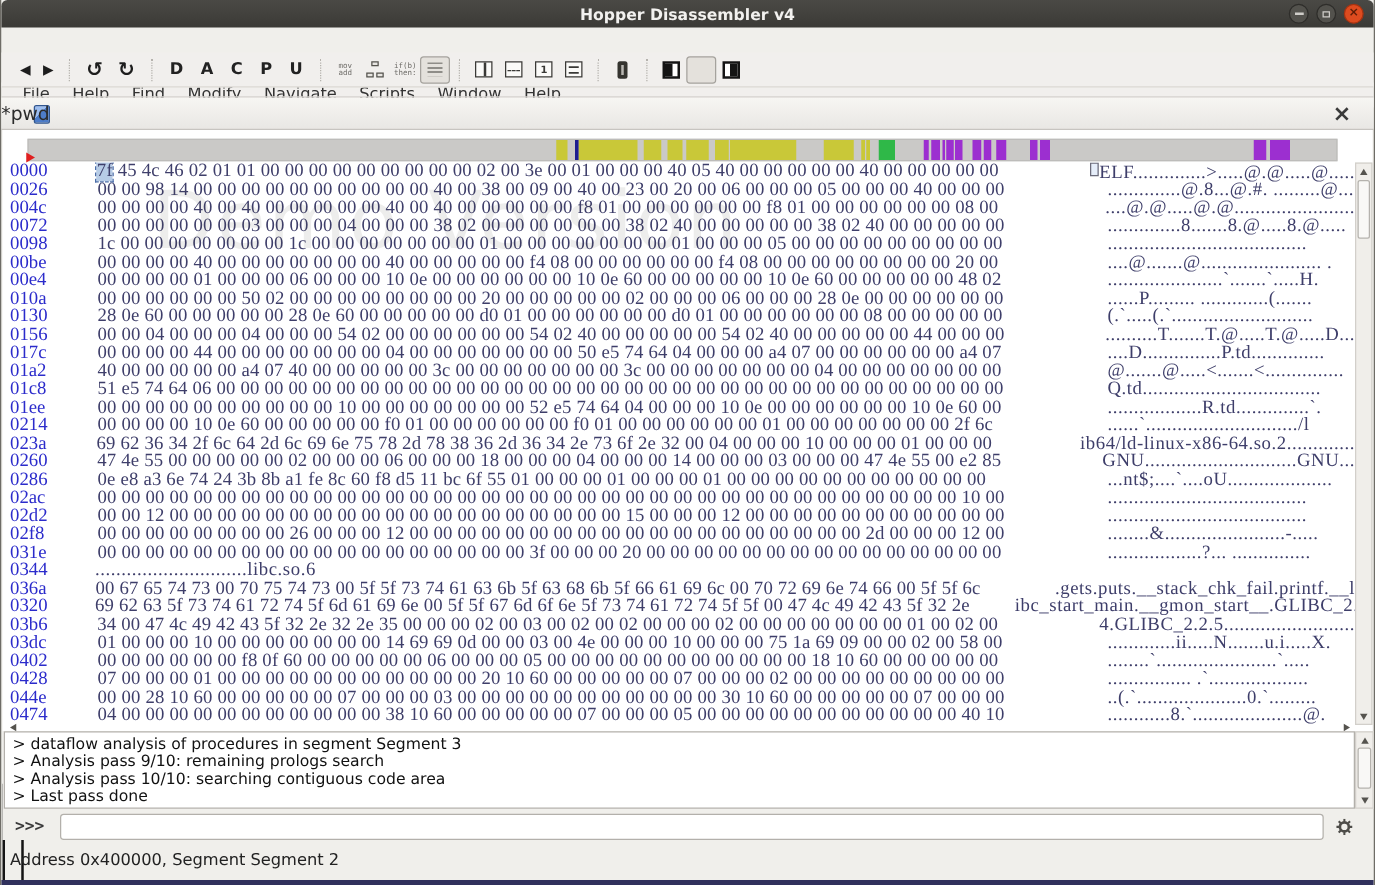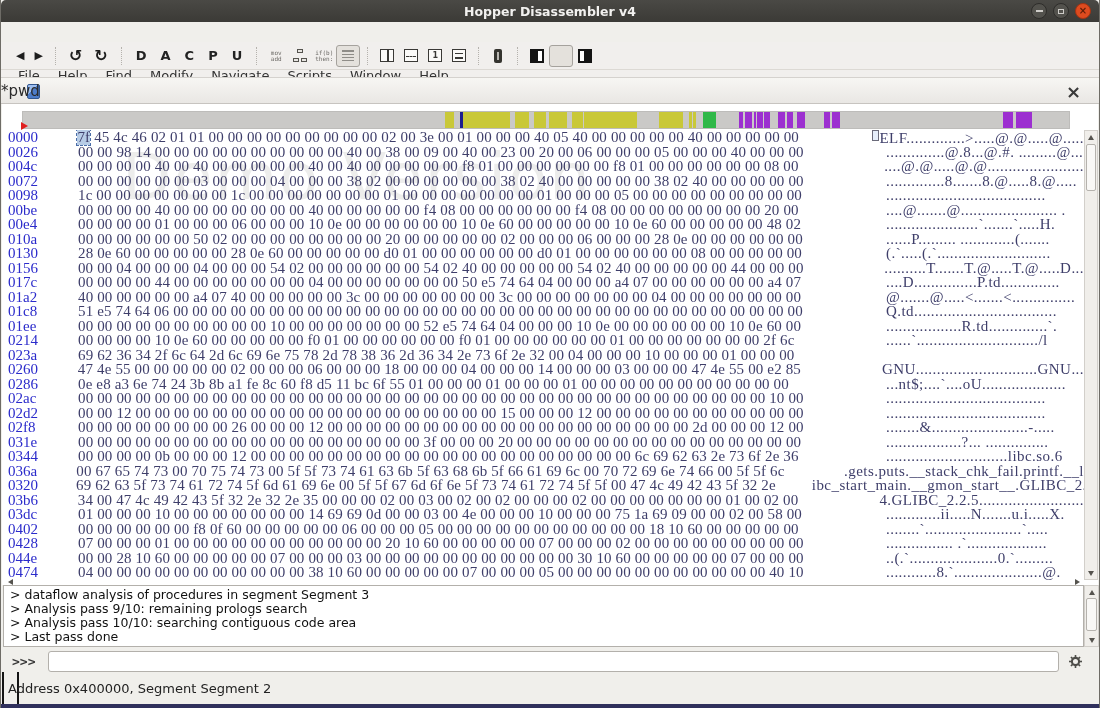--- a/index.html
+++ b/index.html
@@ -250,28 +250,28 @@
           <div class="hexrow"><span class="addr">00be</span><span class="bytes">00 00 00 00 40 00 00 00 00 00 00 00 40 00 00 00 00 00 f4 08 00 00 00 00 00 00 f4 08 00 00 00 00 00 00 00 00 20 00</span><span class="asciicol">....@.......@....................... .</span></div>
           <div class="hexrow"><span class="addr">00e4</span><span class="bytes">00 00 00 00 01 00 00 00 06 00 00 00 10 0e 00 00 00 00 00 00 10 0e 60 00 00 00 00 00 10 0e 60 00 00 00 00 00 48 02</span><span class="asciicol">......................`.......`.....H.</span></div>
           <div class="hexrow"><span class="addr">010a</span><span class="bytes">00 00 00 00 00 00 50 02 00 00 00 00 00 00 00 00 20 00 00 00 00 00 02 00 00 00 06 00 00 00 28 0e 00 00 00 00 00 00</span><span class="asciicol">......P......... .............(.......</span></div>
           <div class="hexrow"><span class="addr">0130</span><span class="bytes">28 0e 60 00 00 00 00 00 28 0e 60 00 00 00 00 00 d0 01 00 00 00 00 00 00 d0 01 00 00 00 00 00 00 08 00 00 00 00 00</span><span class="asciicol">(.`.....(.`...........................</span></div>
           <div class="hexrow"><span class="addr">0156</span><span class="bytes">00 00 04 00 00 00 04 00 00 00 54 02 00 00 00 00 00 00 54 02 40 00 00 00 00 00 54 02 40 00 00 00 00 00 44 00 00 00</span><span class="asciicol">..........T.......T.@.....T.@.....D...</span></div>
           <div class="hexrow"><span class="addr">017c</span><span class="bytes">00 00 00 00 44 00 00 00 00 00 00 00 04 00 00 00 00 00 00 00 50 e5 74 64 04 00 00 00 a4 07 00 00 00 00 00 00 a4 07</span><span class="asciicol">....D...............P.td..............</span></div>
           <div class="hexrow"><span class="addr">01a2</span><span class="bytes">40 00 00 00 00 00 a4 07 40 00 00 00 00 00 3c 00 00 00 00 00 00 00 3c 00 00 00 00 00 00 00 04 00 00 00 00 00 00 00</span><span class="asciicol">@.......@.....&lt;.......&lt;...............</span></div>
           <div class="hexrow"><span class="addr">01c8</span><span class="bytes">51 e5 74 64 06 00 00 00 00 00 00 00 00 00 00 00 00 00 00 00 00 00 00 00 00 00 00 00 00 00 00 00 00 00 00 00 00 00</span><span class="asciicol">Q.td..................................</span></div>
           <div class="hexrow"><span class="addr">01ee</span><span class="bytes">00 00 00 00 00 00 00 00 00 00 10 00 00 00 00 00 00 00 52 e5 74 64 04 00 00 00 10 0e 00 00 00 00 00 00 10 0e 60 00</span><span class="asciicol">..................R.td..............`.</span></div>
           <div class="hexrow"><span class="addr">0214</span><span class="bytes">00 00 00 00 10 0e 60 00 00 00 00 00 f0 01 00 00 00 00 00 00 f0 01 00 00 00 00 00 00 01 00 00 00 00 00 00 00 2f 6c</span><span class="asciicol">......`............................./l</span></div>
-          <div class="hexrow"><span class="addr">023a</span><span class="bytes">69 62 36 34 2f 6c 64 2d 6c 69 6e 75 78 2d 78 38 36 2d 36 34 2e 73 6f 2e 32 00 04 00 00 00 10 00 00 00 01 00 00 00</span></div>
+          <div class="hexrow"><span class="addr">023a</span><span class="bytes">69 62 36 34 2f 6c 64 2d 6c 69 6e 75 78 2d 78 38 36 2d 36 34 2e 73 6f 2e 32 00 04 00 00 00 10 00 00 00 01 00 00 00</span><span class="asciicol">ib64/ld-linux-x86-64.so.2.............</span></div>
           <div class="hexrow"><span class="addr">0260</span><span class="bytes">47 4e 55 00 00 00 00 00 02 00 00 00 06 00 00 00 18 00 00 00 04 00 00 00 14 00 00 00 03 00 00 00 47 4e 55 00 e2 85</span><span class="asciicol">GNU.............................GNU...</span></div>
           <div class="hexrow"><span class="addr">0286</span><span class="bytes">0e e8 a3 6e 74 24 3b 8b a1 fe 8c 60 f8 d5 11 bc 6f 55 01 00 00 00 01 00 00 00 01 00 00 00 00 00 00 00 00 00 00 00</span><span class="asciicol">...nt$;....`....oU....................</span></div>
           <div class="hexrow"><span class="addr">02ac</span><span class="bytes">00 00 00 00 00 00 00 00 00 00 00 00 00 00 00 00 00 00 00 00 00 00 00 00 00 00 00 00 00 00 00 00 00 00 00 00 10 00</span><span class="asciicol">......................................</span></div>
           <div class="hexrow"><span class="addr">02d2</span><span class="bytes">00 00 12 00 00 00 00 00 00 00 00 00 00 00 00 00 00 00 00 00 00 00 15 00 00 00 12 00 00 00 00 00 00 00 00 00 00 00</span><span class="asciicol">......................................</span></div>
           <div class="hexrow"><span class="addr">02f8</span><span class="bytes">00 00 00 00 00 00 00 00 26 00 00 00 12 00 00 00 00 00 00 00 00 00 00 00 00 00 00 00 00 00 00 00 2d 00 00 00 12 00</span><span class="asciicol">........&amp;.......................-.....</span></div>
           <div class="hexrow"><span class="addr">031e</span><span class="bytes">00 00 00 00 00 00 00 00 00 00 00 00 00 00 00 00 00 00 3f 00 00 00 20 00 00 00 00 00 00 00 00 00 00 00 00 00 00 00</span><span class="asciicol">..................?... ...............</span></div>
-          <div class="hexrow"><span class="addr">0344</span><span class="bytes">00 00 00 00 0b 00 00 00 12 00 00 00 00 00 00 00 00 00 00 00 00 00 00 00 00 00 00 00 00 6c 69 62 63 2e 73 6f 2e 36</span><span class="asciicol">.............................libc.so.6</span></div>
+          <div class="hexrow"><span class="addr">0344</span><span class="asciicol">.............................libc.so.6</span></div>
           <div class="hexrow"><span class="addr">036a</span><span class="bytes">00 67 65 74 73 00 70 75 74 73 00 5f 5f 73 74 61 63 6b 5f 63 68 6b 5f 66 61 69 6c 00 70 72 69 6e 74 66 00 5f 5f 6c</span><span class="asciicol">.gets.puts.__stack_chk_fail.printf.__l</span></div>
           <div class="hexrow"><span class="addr">0320</span><span class="bytes">69 62 63 5f 73 74 61 72 74 5f 6d 61 69 6e 00 5f 5f 67 6d 6f 6e 5f 73 74 61 72 74 5f 5f 00 47 4c 49 42 43 5f 32 2e</span><span class="asciicol">ibc_start_main.__gmon_start__.GLIBC_2.</span></div>
           <div class="hexrow"><span class="addr">03b6</span><span class="bytes">34 00 47 4c 49 42 43 5f 32 2e 32 2e 35 00 00 00 02 00 03 00 02 00 02 00 00 00 02 00 00 00 00 00 00 00 01 00 02 00</span><span class="asciicol">4.GLIBC_2.2.5.........................</span></div>
           <div class="hexrow"><span class="addr">03dc</span><span class="bytes">01 00 00 00 10 00 00 00 00 00 00 00 14 69 69 0d 00 00 03 00 4e 00 00 00 10 00 00 00 75 1a 69 09 00 00 02 00 58 00</span><span class="asciicol">.............ii.....N.......u.i.....X.</span></div>
           <div class="hexrow"><span class="addr">0402</span><span class="bytes">00 00 00 00 00 00 f8 0f 60 00 00 00 00 00 06 00 00 00 05 00 00 00 00 00 00 00 00 00 00 00 18 10 60 00 00 00 00 00</span><span class="asciicol">........`.......................`.....</span></div>
           <div class="hexrow"><span class="addr">0428</span><span class="bytes">07 00 00 00 01 00 00 00 00 00 00 00 00 00 00 00 20 10 60 00 00 00 00 00 07 00 00 00 02 00 00 00 00 00 00 00 00 00</span><span class="asciicol">................ .`...................</span></div>
           <div class="hexrow"><span class="addr">044e</span><span class="bytes">00 00 28 10 60 00 00 00 00 00 07 00 00 00 03 00 00 00 00 00 00 00 00 00 00 00 30 10 60 00 00 00 00 00 07 00 00 00</span><span class="asciicol">..(.`.....................0.`.........</span></div>
           <div class="hexrow"><span class="addr">0474</span><span class="bytes">04 00 00 00 00 00 00 00 00 00 00 00 38 10 60 00 00 00 00 00 07 00 00 00 05 00 00 00 00 00 00 00 00 00 00 00 40 10</span><span class="asciicol">............8.`.....................@.</span></div>
         </div>
     </div>

